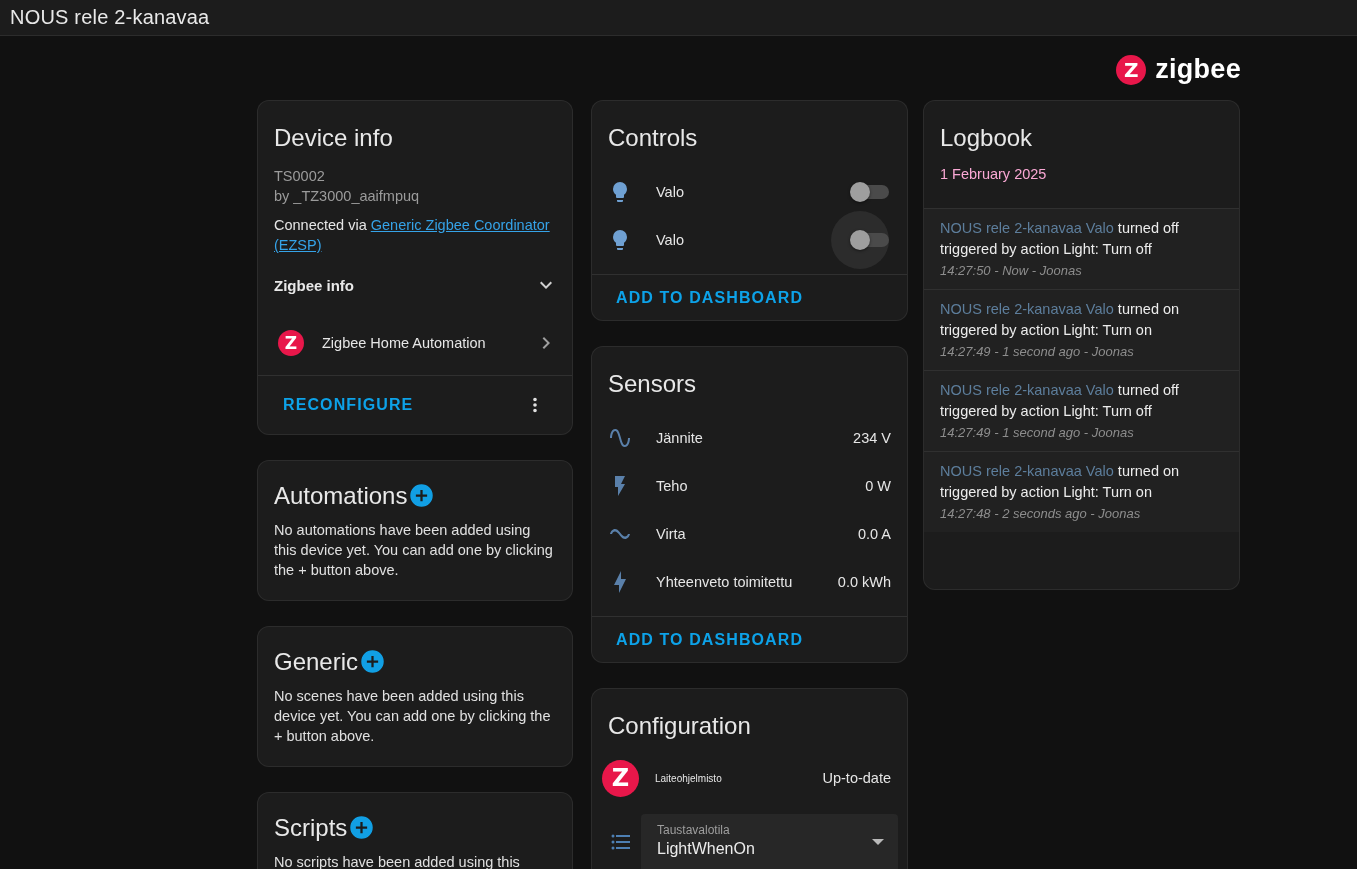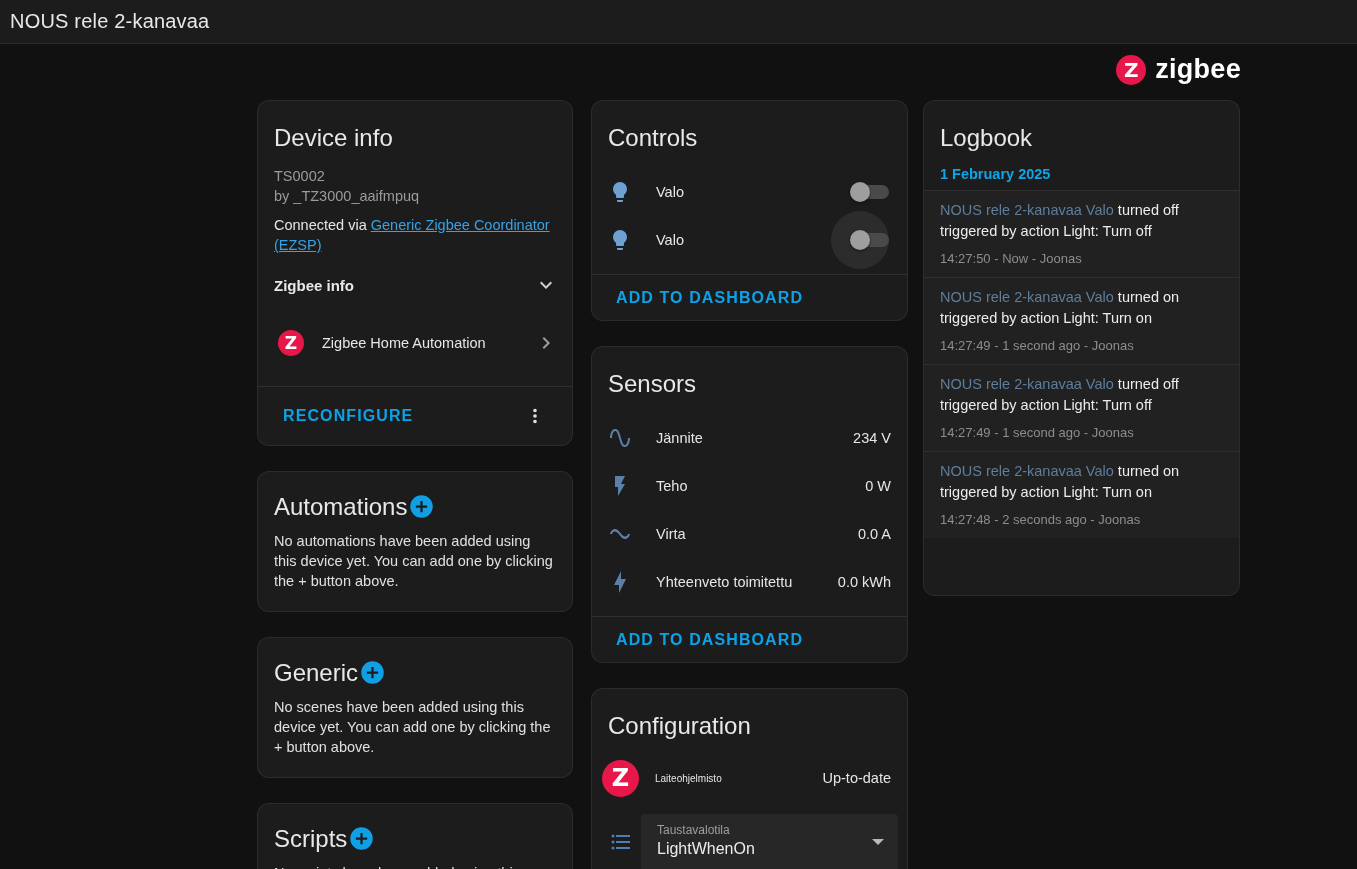--- a/index.html
+++ b/index.html
@@ -6,21 +6,21 @@
   html,body { width:1357px; height:869px; }
   body {
     background:#111111;
     font-family:"Liberation Sans", sans-serif;
     color:#e4e4e4;
     overflow:hidden;
     position:relative;
   }
   
   .topbar {
-    position:absolute; top:0; left:0; width:1357px; height:44px;
+    position:absolute; top:0; left:0; width:1357px; height:36px;
     background:#1c1c1c;
     border-bottom:1px solid rgba(255,255,255,0.07);
     display:flex; align-items:center;
     padding-left:10px;
   }
   .topbar-title { font-size:20px; color:#e8e8e8; letter-spacing:0.2px; }
 
   
   .brand {
     position:absolute; top:54px; right:116px;
@@ -69,21 +69,21 @@
   .zigbee-info-row .lbl { font-weight:bold; font-size:15px; color:#e8e8e8; }
   .icon-btn svg, .chev svg { display:block; }
   .integration-row {
     margin-top:22px; height:46px;
     display:flex; align-items:center;
     padding:0 14px 0 20px; cursor:pointer;
   }
   .integration-row .int-label { flex:1; margin-left:18px; font-size:14.5px; color:#e6e6e6; }
   .card-actions {
     border-top:1px solid rgba(255,255,255,0.09);
-    margin-top:20px;
+    margin-top:9px;
     height:59px; display:flex; align-items:center; justify-content:space-between;
     padding:0 26px 0 25px;
   }
   .text-button {
     color:#0da2e8; font-size:16px; font-weight:bold; letter-spacing:1.1px;
     background:none; border:none; cursor:pointer;
     font-family:"Liberation Sans", sans-serif;
   }
 
   
@@ -142,30 +142,30 @@
   
   .empty-head {
     display:flex; align-items:center; justify-content:flex-start;
     margin:20px 16px 4px 16px;
   }
   .empty-head .card-title { margin:0; }
   .empty-text { margin:10px 16px 20px 16px; font-size:14.5px; line-height:20px; color:#e0e0e0; }
   .plus-btn { background:none; border:none; cursor:pointer; width:28px; height:28px; padding:0; }
 
   
-  .logbook-date { margin:0 16px 8px 16px; font-size:14.5px; font-weight:bold; color:#0ea5e9; }
+  .logbook-date { margin:0 16px 26px 16px; font-size:14.5px; font-weight:normal; color:#f9a8d4; }
   .log-entry {
     border-top:1px solid rgba(255,255,255,0.07);
     background:rgba(255,255,255,0.022);
     padding:9px 16px 10px 16px;
     font-size:14.5px; line-height:21px;
   }
   .log-entry .entity-link { color:#5d7e9c; cursor:pointer; }
   .log-entry .event { color:#ececec; }
-  .log-entry .time { margin-top:8px; font-size:13px; color:#8d8d8d; line-height:17px; }
+  .log-entry .time { margin-top:2px; font-size:13px; color:#8d8d8d; line-height:17px;font-style:italic; }
   .logbook-pad { height:57px; }
 
   .icon-blue { color:#6495c4; }
   svg { fill:currentColor; }
 </style>
 </head>
 <body>
 
 <div class="topbar">
   <div class="topbar-title">NOUS rele 2-kanavaa</div>

